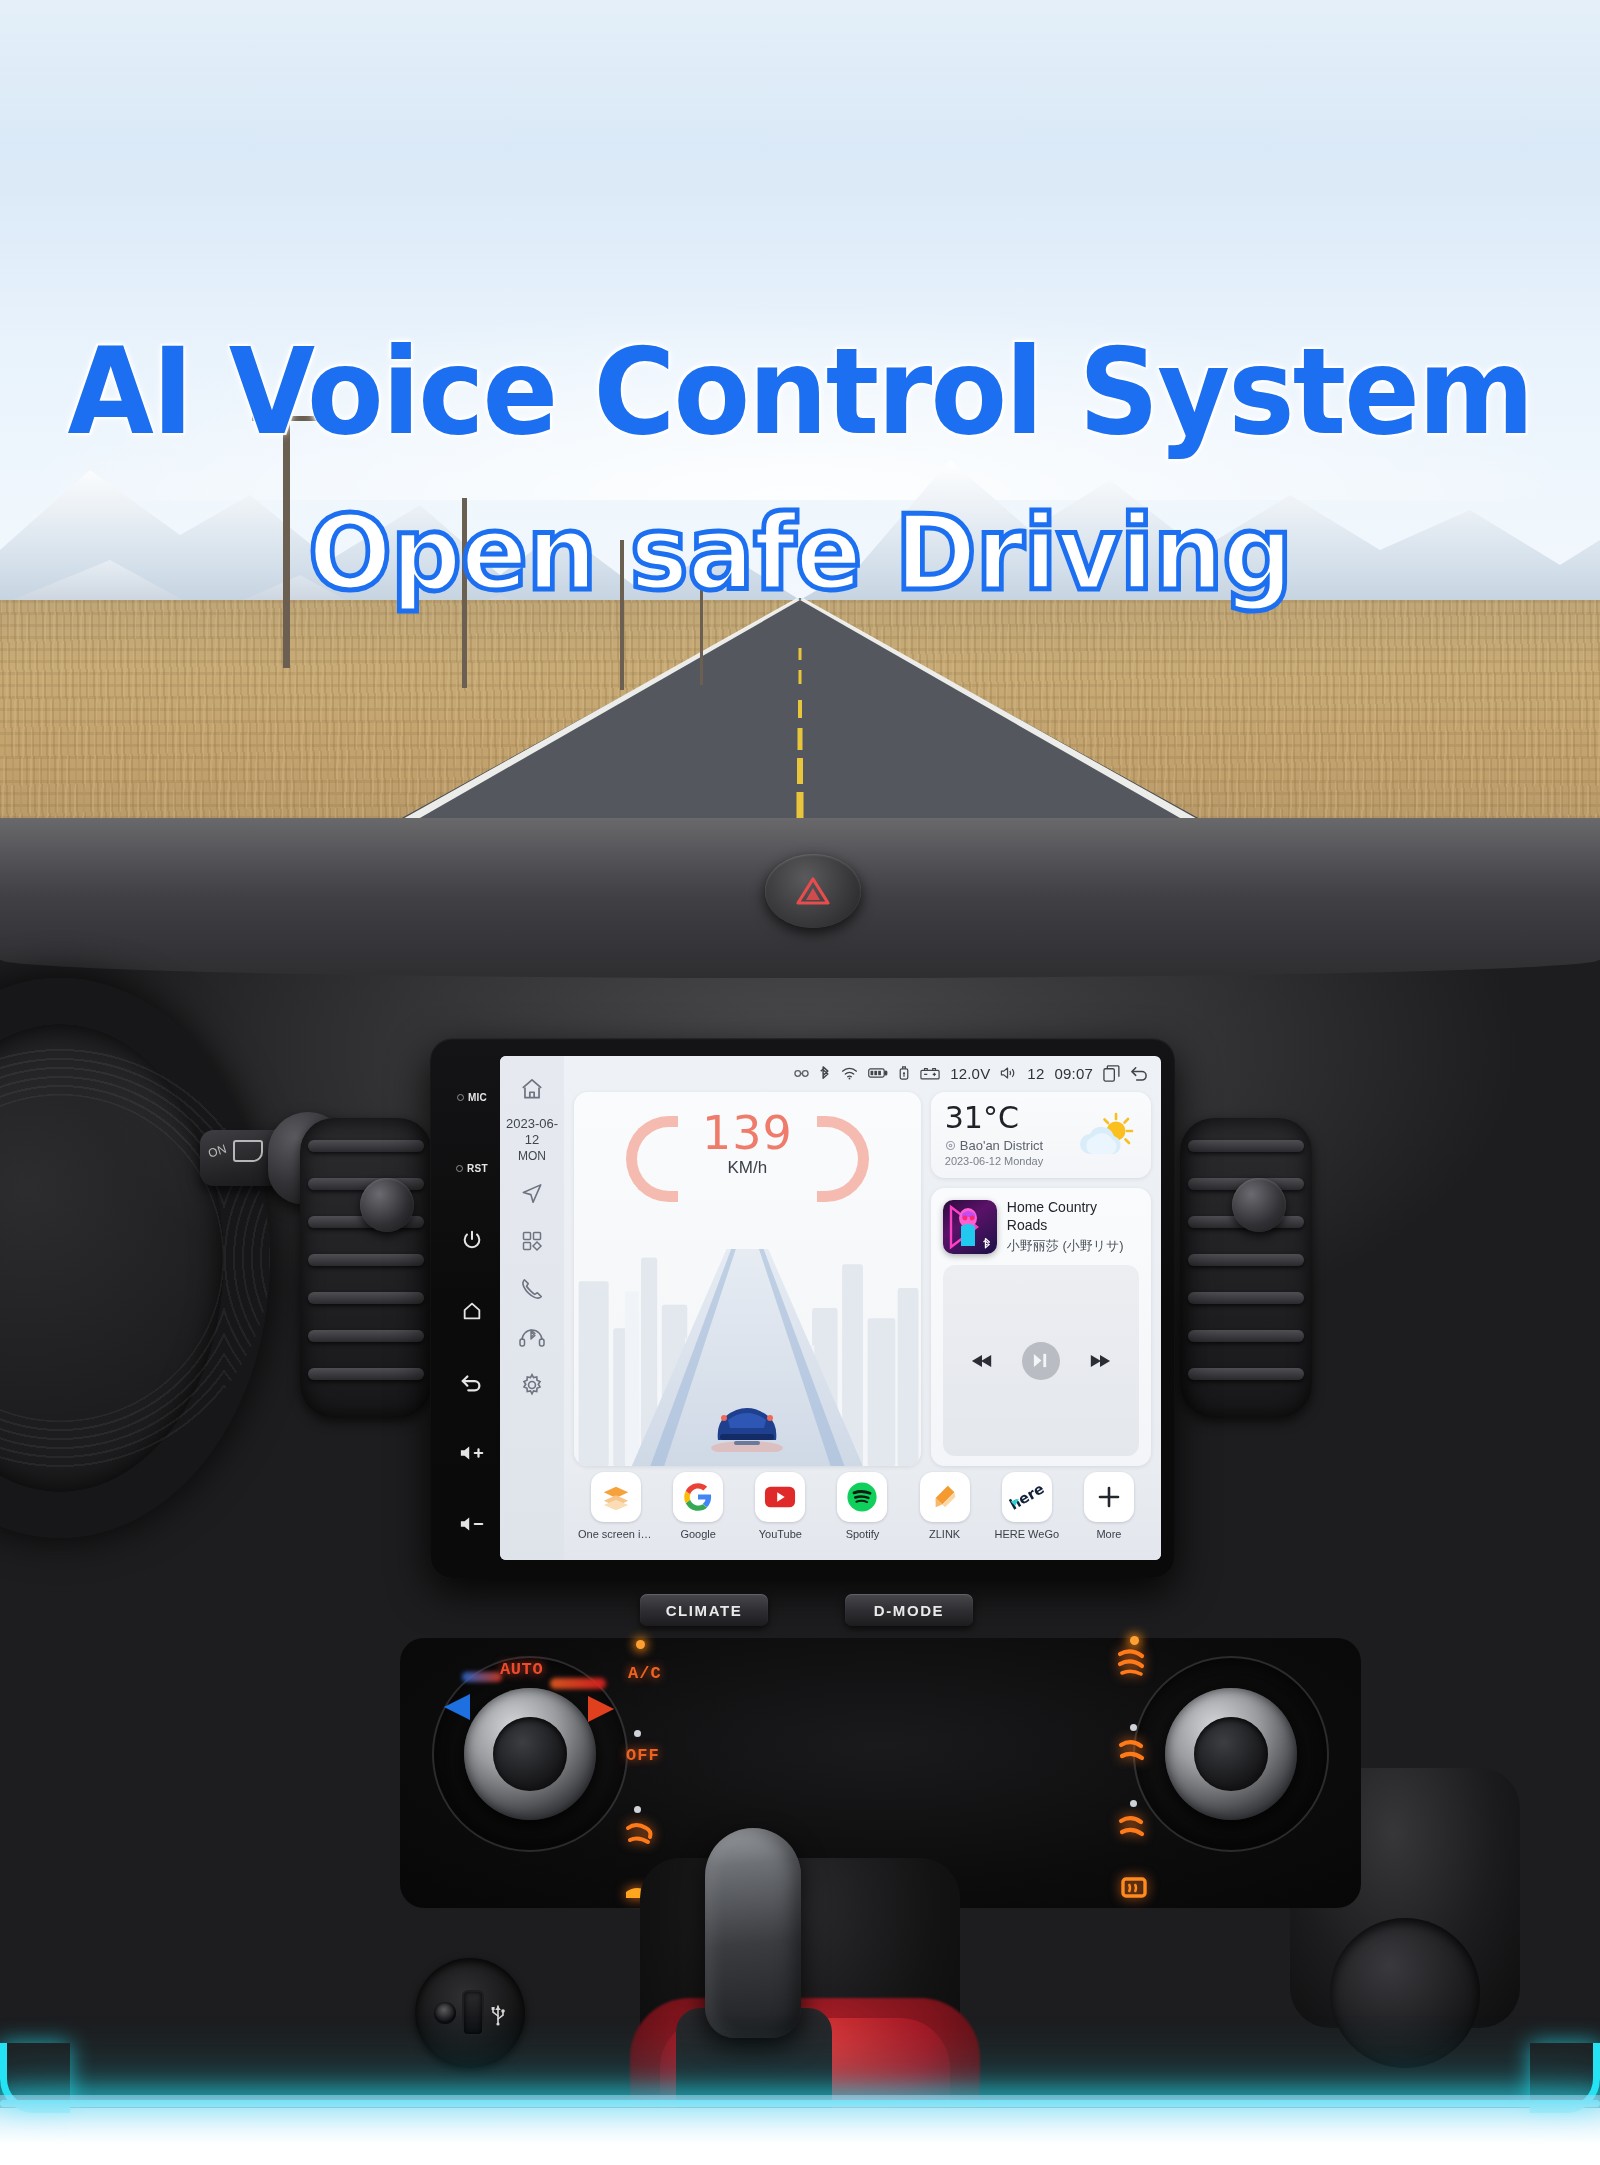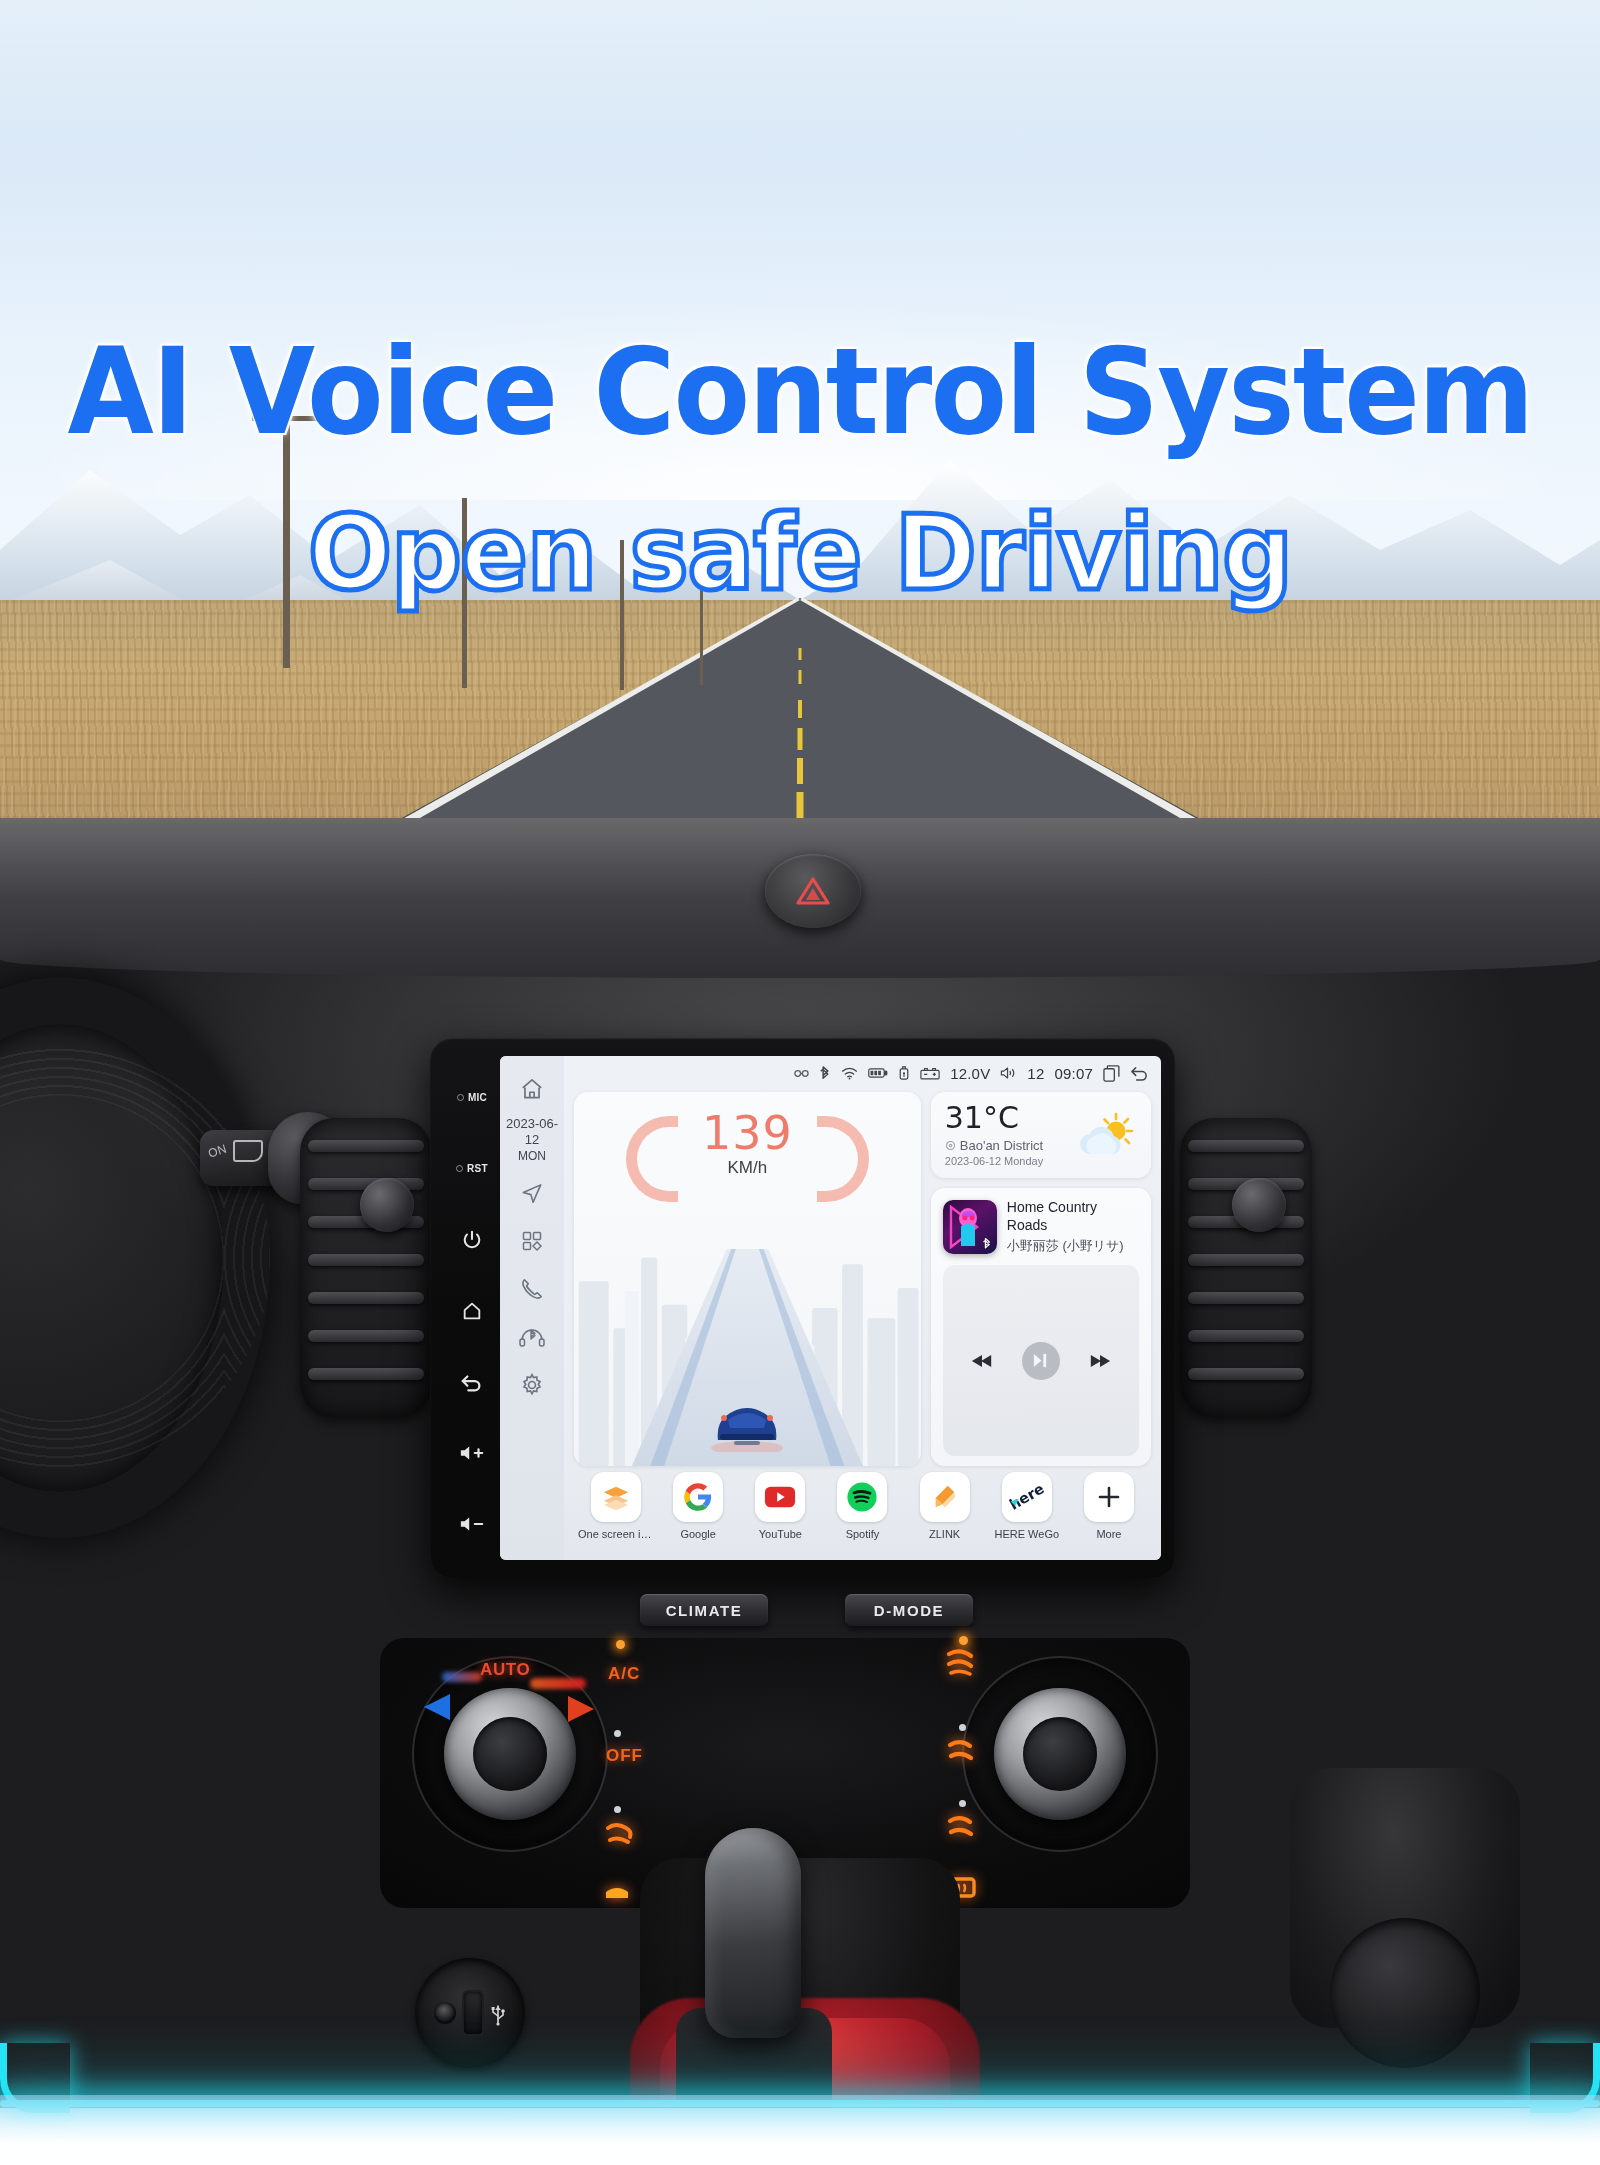--- a/index.html
+++ b/index.html
@@ -361,23 +361,24 @@
     border-radius: 7px;
     color:#e9e9ea; font-size:15px; font-weight:700; letter-spacing:1.6px;
     display:flex; align-items:center; justify-content:center;
     box-shadow: 0 3px 7px rgba(0,0,0,.65), inset 0 1px 1px rgba(255,255,255,.16);
   }
   #btn-climate { left: 210px; width: 128px; }
   #btn-dmode { left: 415px; width: 128px; }
 
   
   .climate {
-    position:absolute; left:380px; top:820px; width:810px; height:270px;
+    position:absolute; left:400px; top:820px; width:961px; height:270px;
     background: radial-gradient(ellipse at 50% 40%, #1a1a1c 0%, #0c0c0d 60%, #070708 100%);
     border-radius: 24px;
+    font-family: Liberation Mono, monospace;
   }
   .knob {
     position:absolute; width:132px; height:132px; border-radius:50%;
     background: radial-gradient(circle at 38% 30%, #d5d7da 0%, #9a9ca0 35%, #45474b 70%, #202124 100%);
     box-shadow: 0 6px 18px rgba(0,0,0,.85), inset 0 0 12px rgba(0,0,0,.6);
   }
   .knob::after {
     content:""; position:absolute; left:22%; top:22%; width:56%; height:56%;
     border-radius:50%;
     background: radial-gradient(circle at 40% 34%, #3c3e42, #141416 70%);

